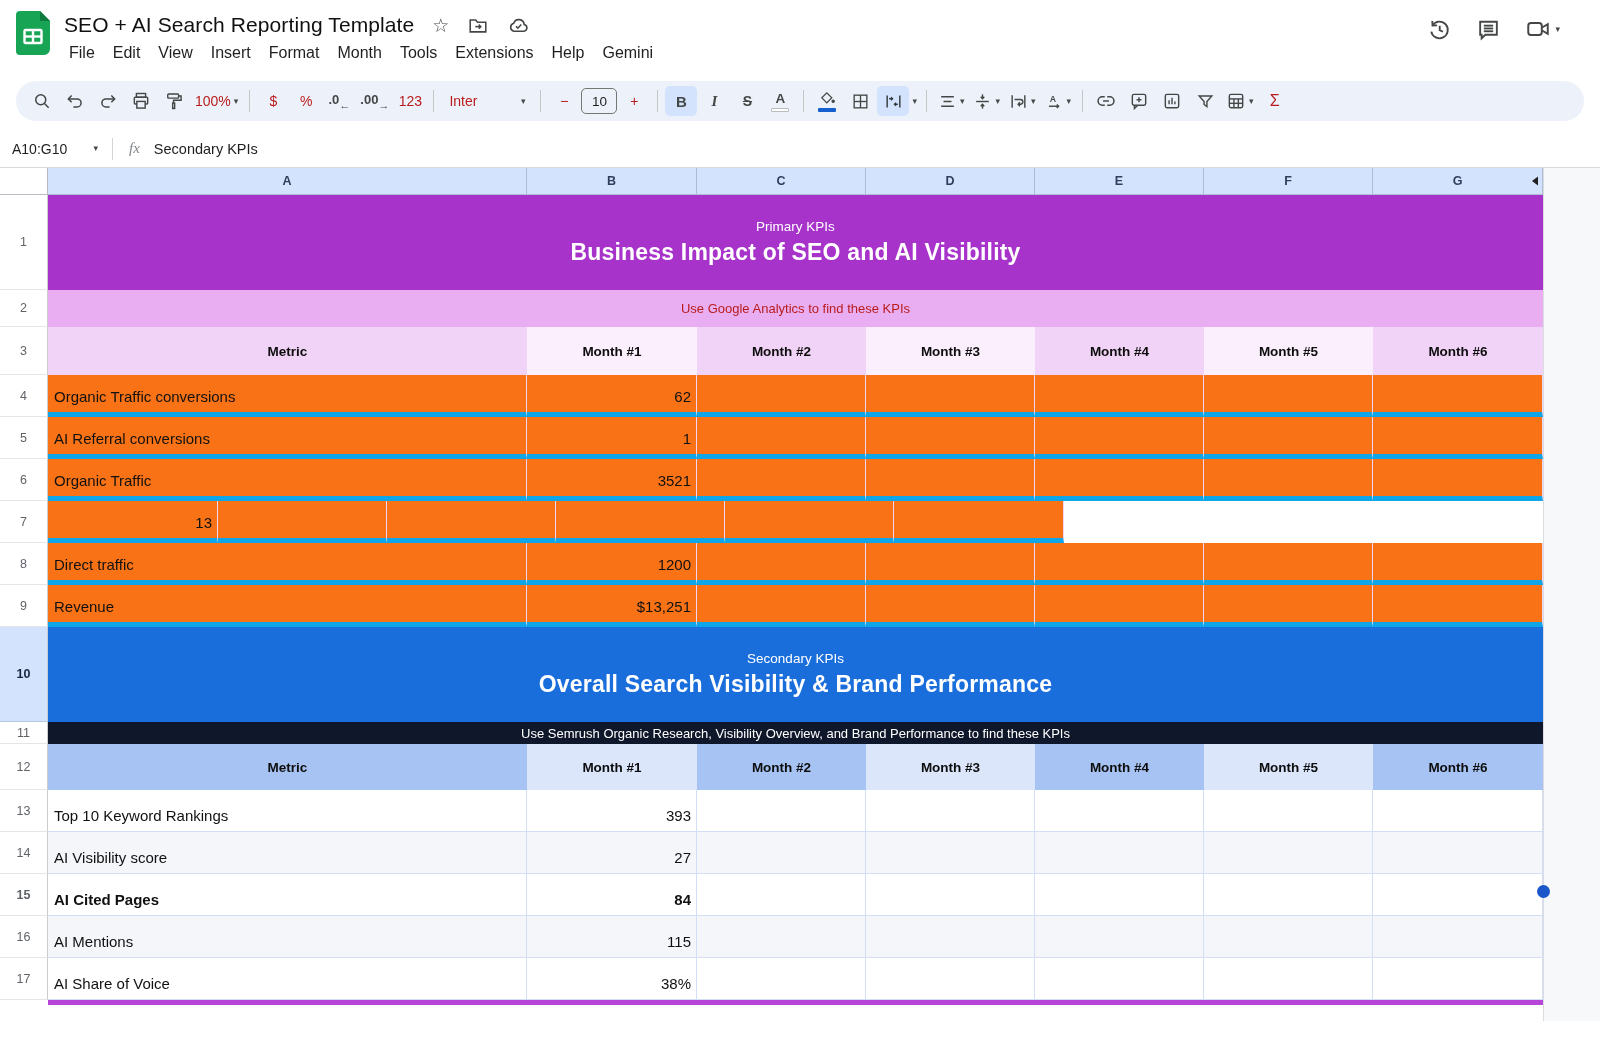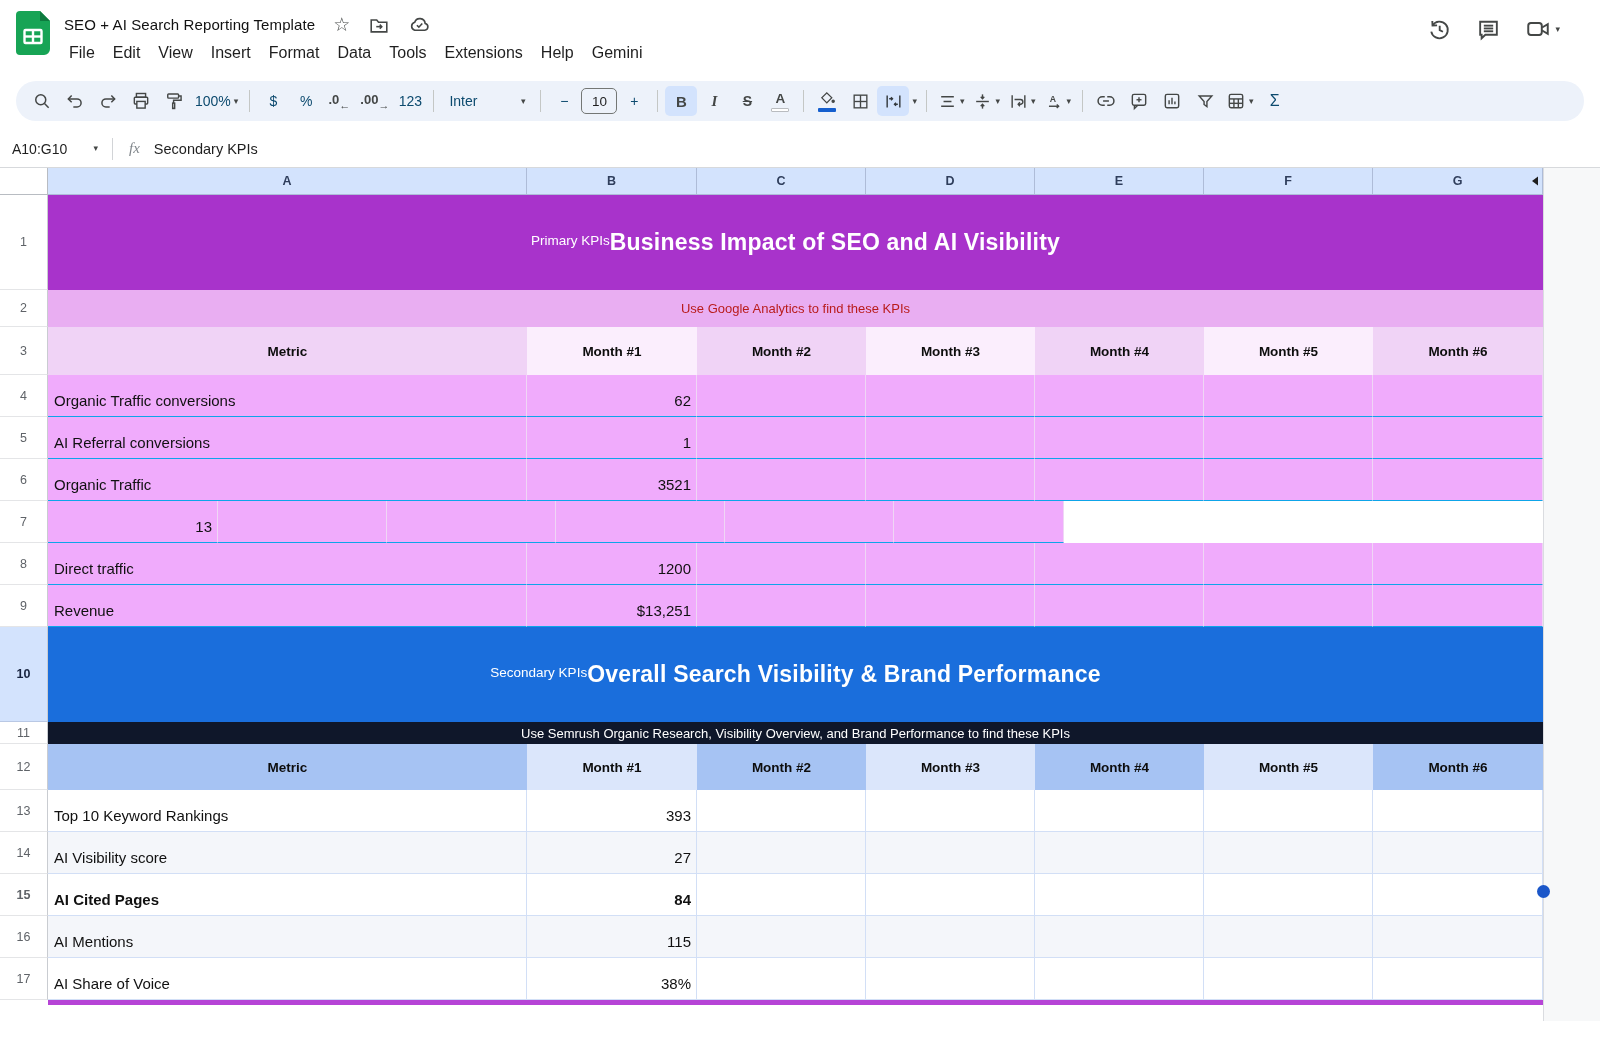--- a/index.html
+++ b/index.html
@@ -4,21 +4,21 @@
 <style>
   * { margin:0; padding:0; box-sizing:border-box; }
   html,body { width:1600px; height:1040px; overflow:hidden; background:#fff;
     font-family:"Liberation Sans","DejaVu Sans",sans-serif; color:#1f1f1f; }
   .app { position:relative; width:1600px; height:1040px; background:#fff; }
 
   
   .topbar { position:absolute; left:0; top:0; width:1600px; height:76px; background:#fff; }
   .logo { position:absolute; left:16px; top:11px; width:34px; height:44px; }
   .title-row { position:absolute; left:64px; top:13px; display:flex; align-items:center; gap:18px; }
-  .doc-title { font-size:15px; font-weight:500; color:#111; letter-spacing:.1px; }
+  .doc-title { font-size:21px; font-weight:500; color:#111; letter-spacing:.1px; }
   .title-icons { display:flex; align-items:center; gap:18px; color:#444746; }
   .star { font-size:19px; line-height:1; color:#444746; }
   .menubar { position:absolute; left:60px; top:41px; display:flex; }
   .menu-item { font-size:16px; color:#1f1f1f; padding:3px 9px; border-radius:6px; cursor:default; }
   .top-actions { position:absolute; right:40px; top:16px; display:flex; align-items:center; gap:24px; }
   .top-actions .abtn { display:flex; align-items:center; gap:4px; }
 
   
   .toolbar { position:absolute; left:16px; top:81px; width:1568px; height:40px; background:#edf2fa;
     border-radius:22px; display:flex; align-items:center; padding:0 10px; gap:1px; }
@@ -31,21 +31,21 @@
   .glyph-i { font-style:italic; font-family:"Liberation Serif","DejaVu Serif",serif; font-size:15px; font-weight:bold; }
   .glyph-s { font-size:14px; text-decoration:line-through; font-weight:bold; }
   .colorbtn { position:relative; }
   .colorbtn .bar { position:absolute; left:7px; right:7px; bottom:4px; height:4px; border-radius:1px; }
   .bar-white { background:#fff; border:1px solid #b9bcc0; }
   .bar-blue { background:#155fce; }
   .fontsize-box { width:36px; height:26px; border:1px solid #747775; border-radius:5px;
     display:flex; align-items:center; justify-content:center; font-size:13.5px; color:#1f1f1f; background:transparent; }
   .dec { display:flex; align-items:flex-start; font-size:13px; font-weight:bold; color:#444746; }
   .dec small { font-size:11px; margin-top:7px; font-weight:normal; }
-  .t-label { font-size:14px; color:#0c4a6e; }
+  .t-label { font-size:14px; color:#b91c1c; }
 
   
   .fbar { position:absolute; left:0; top:130px; width:1600px; height:38px; background:#fff;
     border-bottom:1px solid #d7d9dc; display:flex; align-items:center; }
   .namebox { width:108px; display:flex; align-items:center; justify-content:space-between;
     padding:0 10px 0 12px; font-size:14px; color:#1f1f1f; }
   .fdiv { width:1px; height:22px; background:#d2d4d7; margin:0 4px; }
   .fx { font-style:italic; font-family:"Liberation Serif","DejaVu Serif",serif;
     color:#80868b; font-size:15px; margin:0 14px 0 12px; }
   .fcontent { font-size:14.5px; color:#1f1f1f; }
@@ -63,28 +63,28 @@
   .hid-tri { position:absolute; right:3px; top:8px; }
 
   .srow { display:flex; }
   .rh { width:48px; background:#fff; border-right:1px solid #c9ccd1; border-bottom:1px solid #e4e5e7;
     display:flex; align-items:center; justify-content:center; font-size:12.5px; color:#5f6368; flex:0 0 48px; }
   .rh.sel { background:#d3e3fd; color:#17233f; font-weight:bold; border-bottom:1px solid #b9c8e4; }
   .cells { display:flex; flex:1; }
   .cell { display:flex; align-items:flex-end; padding:0 6px 7px 6px; font-size:15px; color:#111; }
   .hcell { align-items:center; justify-content:center; padding:0; font-size:13.5px; font-weight:bold; color:#0d0d0d; }
   .num { justify-content:flex-end; padding-right:5px; }
-  .span-all { width:1495px; display:flex; flex-direction:row; align-items:center; justify-content:center; }
+  .span-all { width:1495px; display:flex; flex-direction:column; align-items:center; justify-content:center; }
 
   
   .banner-purple { background:#a833cb; }
   .sub-purple { background:#e9aef2; }
   .hdr-p-dark { background:#f0d3f6; }
   .hdr-p-light { background:#fbeefd; }
-  .ptab .cell { border-right:1px solid #efd6f5; border-bottom:1px solid #0ea5e9; background:#f0abfc; }
+  .ptab .cell { border-right:1px solid #efd6f5; border-bottom:5px solid #0ea5e9; background:#f97316; }
 
   
   .banner-blue { background:#1a6edc; }
   .sub-blue { background:#0f172a; }
   .hdr-b-dark { background:#a6c3f3; }
   .hdr-b-light { background:#dbe6fb; }
   .btab .cell { border-right:1px solid #d2dff6; border-bottom:1px solid #d2dff6; background:#fff; }
   .btab.band .cell { background:#f4f6fa; }
 
   .eyebrow { color:#fff; font-size:13.5px; font-weight:500; margin-bottom:5px; }
@@ -130,21 +130,21 @@
         </svg>
       </span>
     </div>
 
     <div class="menubar">
       <span class="menu-item">File</span>
       <span class="menu-item">Edit</span>
       <span class="menu-item">View</span>
       <span class="menu-item">Insert</span>
       <span class="menu-item">Format</span>
-      <span class="menu-item">Data</span>
+      <span class="menu-item">Month</span>
       <span class="menu-item">Tools</span>
       <span class="menu-item">Extensions</span>
       <span class="menu-item">Help</span>
       <span class="menu-item">Gemini</span>
     </div>
 
     <div class="top-actions">
       <span class="abtn">
         <svg class="ic" width="25" height="25" viewBox="0 0 24 24" fill="none" stroke="#444746" stroke-width="1.8">
           <path d="M5.3 8 a8 8 0 1 1-1.2 6"></path>

